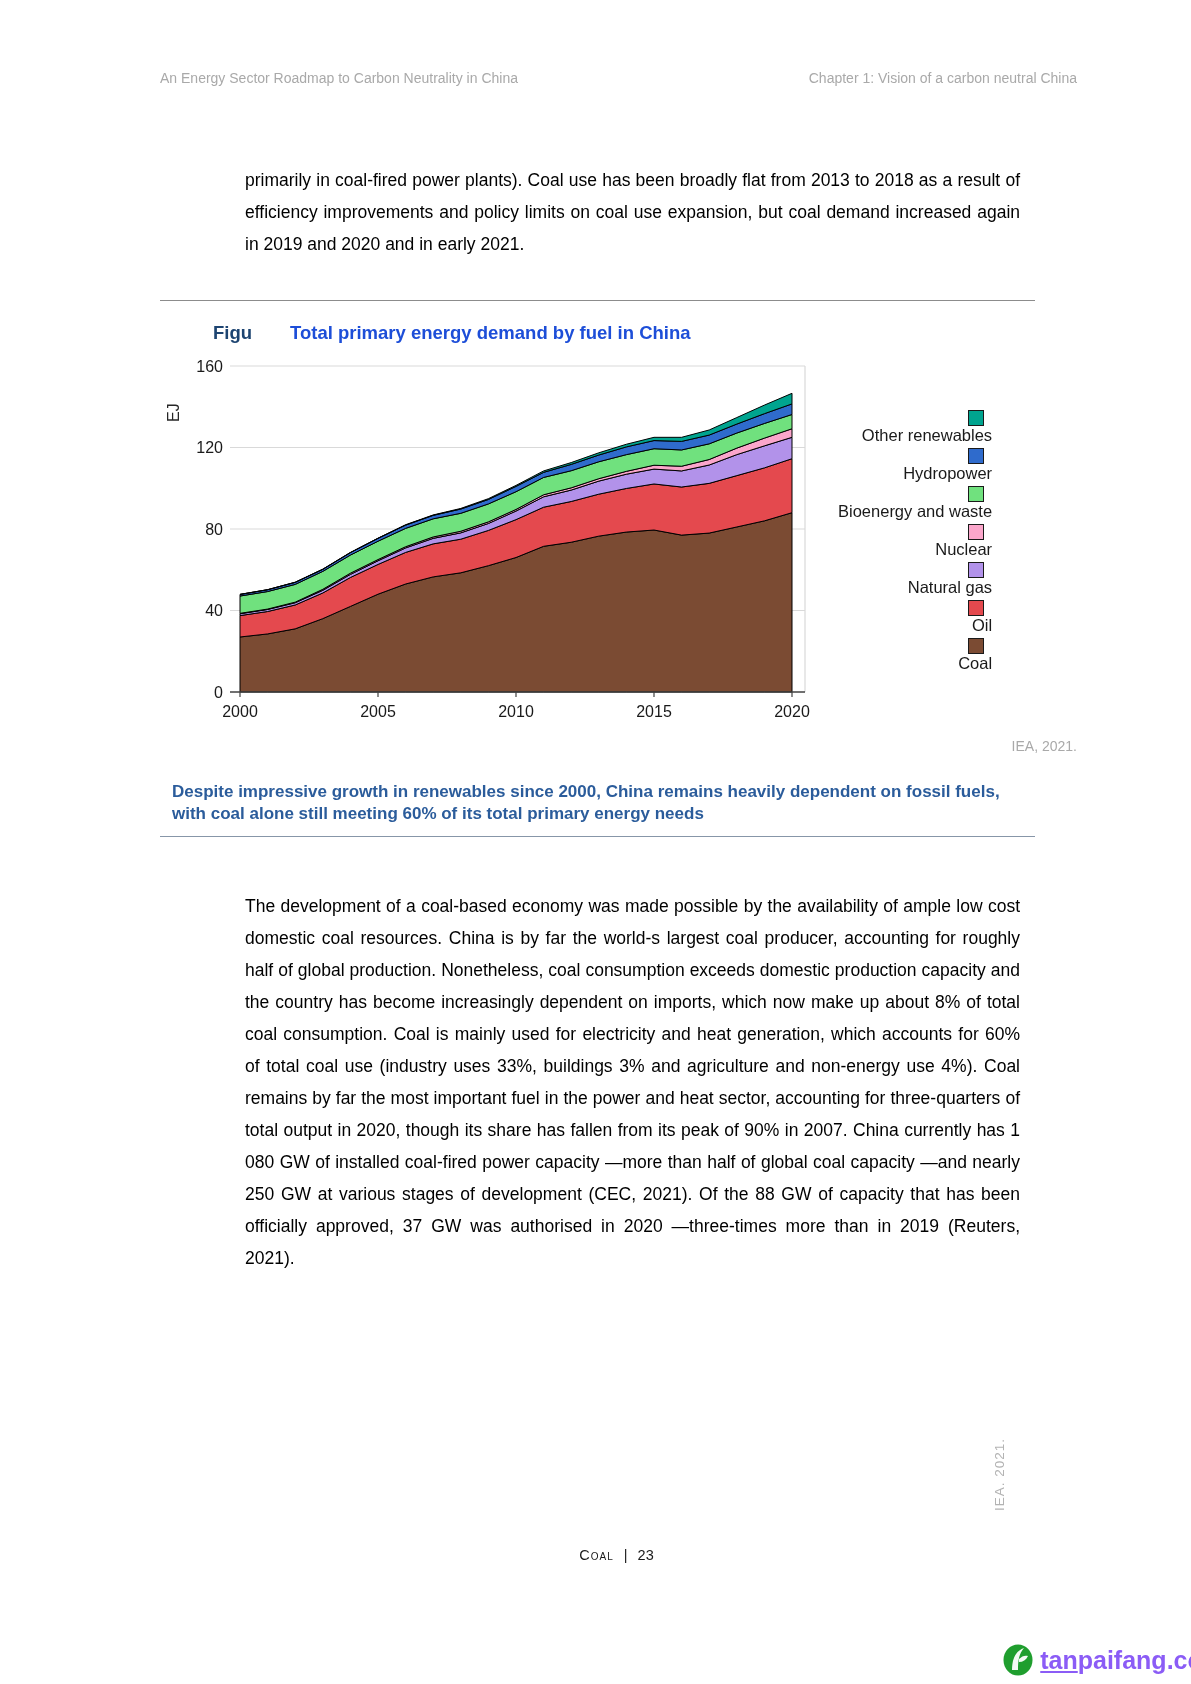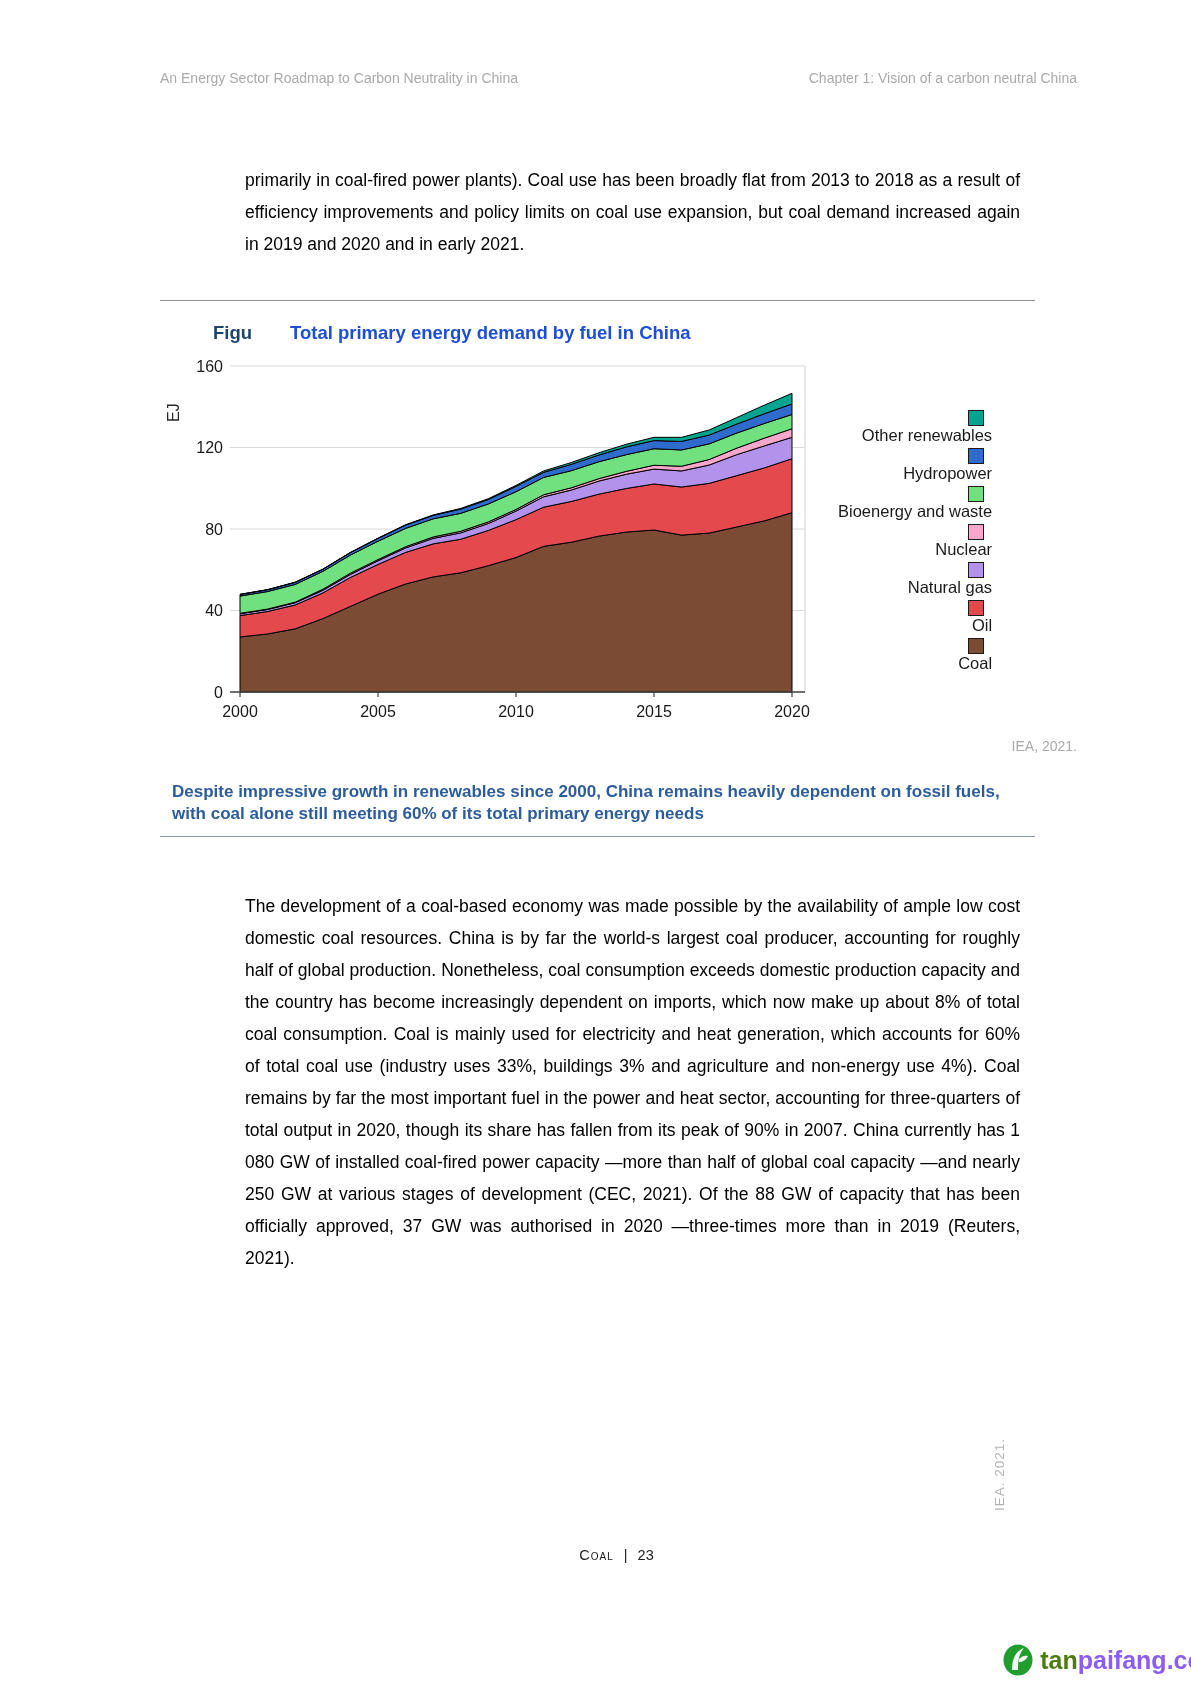--- a/index.html
+++ b/index.html
@@ -34,21 +34,21 @@
   
   .footer{position:absolute;left:0;top:1547px;width:100%;text-align:center;font-size:14.5px;color:#1a1a1a;}
   .footer .pg-label{font-variant:small-caps;letter-spacing:1px;}
   .footer .pg-sep{margin:0 6px;}
   
   .side-note{position:absolute;left:992px;top:1438px;writing-mode:vertical-rl;
              transform:rotate(180deg);font-size:13.5px;color:#b3b3b3;letter-spacing:1px;}
   
   .watermark{position:absolute;right:8px;top:1644px;display:flex;align-items:center;}
   .wm-text{font-size:25px;font-weight:bold;margin-left:6px;}
-  .wm-prefix{color:#4d7c0f;}
+  .wm-prefix{color:#8b5cf6;text-decoration:underline;}
   .wm-suffix{color:#8b5cf6;text-align:right;}
 </style>
 </head>
 <body>
 
 <div class="page">
 
   <span class="header-left">An Energy Sector Roadmap to Carbon Neutrality in China</span>
   <span class="header-right">Chapter 1: Vision of a carbon neutral China</span>
 

